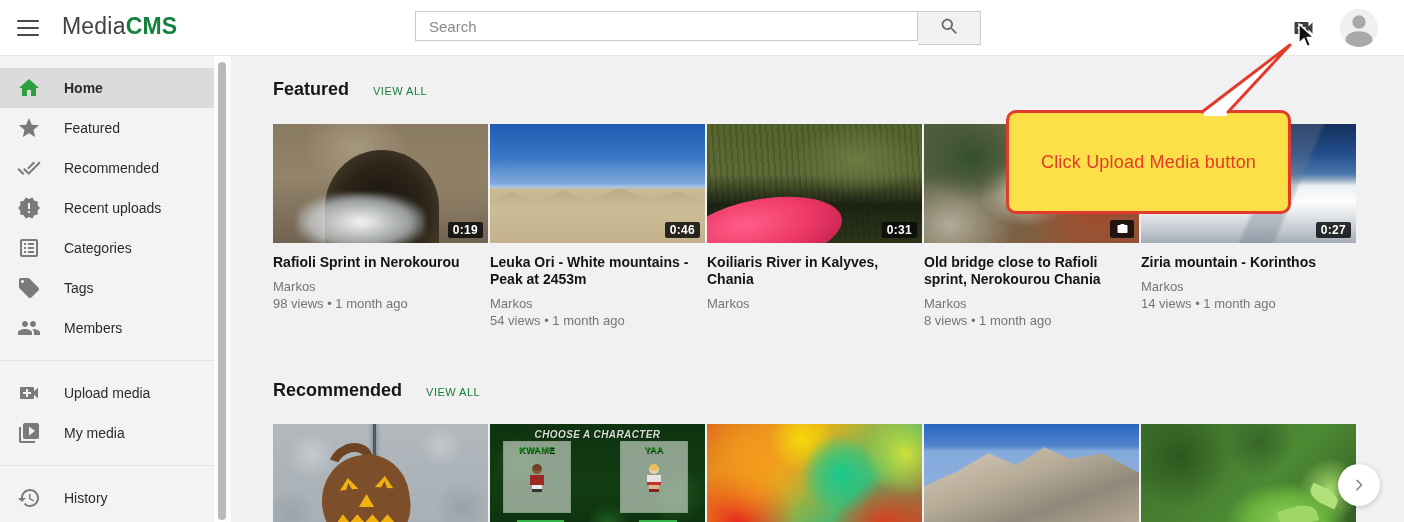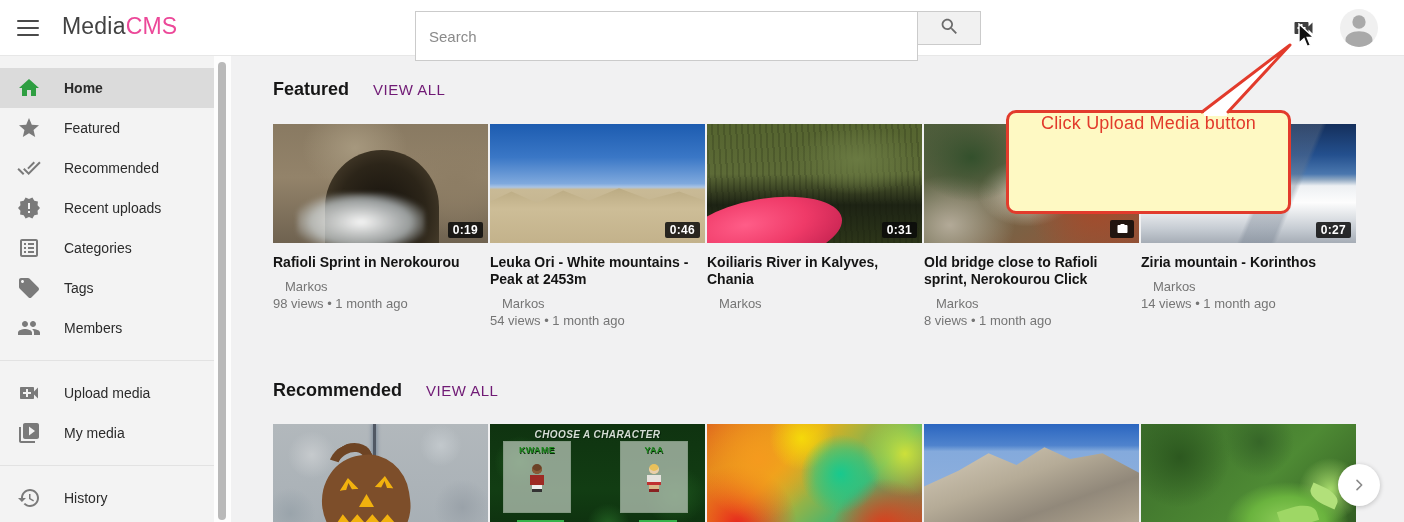--- a/index.html
+++ b/index.html
@@ -7,23 +7,23 @@
   body { font-family:"Liberation Sans", sans-serif; }
   #app { position:relative; width:1404px; height:522px; overflow:hidden; background:#f1f1f2; }
 
   
   .topbar { position:absolute; top:0; left:0; width:1404px; height:56px; background:#fff;
             border-bottom:1px solid #e7e7e7; z-index:5; }
   .menu-btn { position:absolute; left:14px; top:15px; width:28px; height:26px; display:flex;
               flex-direction:column; justify-content:center; gap:4.5px; padding:0 3px; cursor:pointer; }
   .menu-btn span { display:block; height:2.6px; background:#4a4a4a; border-radius:1px; }
   .logo { position:absolute; left:62px; top:13px; font-size:23px; color:#424242; letter-spacing:.2px; }
-  .logo b { font-weight:400; color:#ec4899; }
+  .logo b { font-weight:700; color:#15803d; }
   .search-wrap { position:absolute; left:415px; top:11px; display:flex; height:34px; }
-  .search-input { width:503px; height:50px; border:1px solid #cbcbcb; background:#fff; padding:0 13px;
+  .search-input { width:503px; height:30px; border:1px solid #cbcbcb; background:#fff; padding:0 13px;
                   font-size:15px; color:#333; outline:none; font-family:inherit; }
   .search-input::placeholder { color:#8a8a8a; }
   .search-btn { width:63px; height:34px; border:1px solid #cbcbcb; border-left:none; background:#f1f1f1;
                 display:flex; align-items:center; justify-content:center; cursor:pointer; }
   .upload-btn { position:absolute; left:1290px; top:16px; width:28px; height:24px; cursor:pointer; }
   .avatar { position:absolute; left:1340px; top:9px; width:38px; height:38px; border-radius:50%;
             background:#f0f0f0; overflow:hidden; cursor:pointer; }
 
   
   .sidebar { position:absolute; top:56px; left:0; width:214px; height:466px; background:#f3f3f3; padding-top:12px; }
@@ -34,28 +34,28 @@
   .nav-divider { height:1px; background:#e2e2e2; margin:12px 0; }
   .scroll-track { position:absolute; top:56px; left:214px; width:17px; height:466px; background:#fdfdfd; }
   .scroll-thumb { position:absolute; top:62px; left:218px; width:8px; height:458px; background:#b9b9b9;
                   border-radius:4px; z-index:3; cursor:grab; }
 
   
   .section-head { position:absolute; display:flex; align-items:baseline; gap:24px; }
   .section-head.h1 { left:273px; top:79px; }
   .section-head.h2 { left:273px; top:380px; }
   .section-title { font-size:18px; font-weight:700; color:#161616; }
-  .view-all { font-size:15px; color:#701a75; letter-spacing:.5px; cursor:pointer; }
+  .view-all { font-size:11px; color:#15803d; letter-spacing:.5px; cursor:pointer; }
 
   .card-row { position:absolute; left:273px; display:flex; gap:2px; }
   .row1 { top:124px; } .row2 { top:424px; }
   .card { width:215px; }
   .thumb { position:relative; width:215px; height:119px; overflow:hidden; cursor:pointer; }
   .title { margin-top:11px; font-size:14px; font-weight:700; color:#141414; line-height:17px; cursor:pointer; }
-  .author { margin-top:7px; cursor:pointer;margin-left:12px; }
+  .author { margin-top:7px; cursor:pointer; }
   .meta { font-size:13px; color:#757575; line-height:17px; }
   .dur { position:absolute; right:5px; bottom:5px; background:rgba(10,10,10,.84); color:#fff; font-size:12px;
          font-weight:700; padding:1px 5px; border-radius:2px; letter-spacing:.3px; }
   .cam-badge { position:absolute; right:5px; bottom:5px; width:24px; height:18px; background:rgba(10,10,10,.84);
                border-radius:2px; display:flex; align-items:center; justify-content:center; }
 
   
   .t-rafioli { background:
       radial-gradient(ellipse 70px 55px at 38% 20%, #a6987e 0%, transparent 75%),
       radial-gradient(ellipse 80px 70px at 85% 50%, #8d7d64 0%, transparent 75%),
@@ -146,23 +146,23 @@
       radial-gradient(ellipse 85px 55px at 68% 82%, #8fce5a 0%, #6ab33e 45%, transparent 72%),
       radial-gradient(circle 45px at 88% 55%, #a5d96a 0%, transparent 70%),
       radial-gradient(circle 70px at 18% 28%, #2c581f 0%, transparent 72%),
       radial-gradient(circle 50px at 55% 15%, #366628 0%, transparent 70%),
       linear-gradient(135deg,#3a6b2a 0%, #4e8a34 55%, #2e5620 100%); }
   .lf-leaf { position:absolute; background:#9ed765; border-radius:0 60% 0 60%; }
   .lf-1 { width:38px; height:20px; left:138px; top:82px; transform:rotate(-18deg); }
   .lf-2 { width:30px; height:16px; left:168px; top:64px; transform:rotate(24deg); background:#b2e07a; }
 
   
-  .callout { position:absolute; left:1006px; top:110px; width:285px; height:104px; background:#fef9c3;
+  .callout { position:absolute; left:1006px; top:110px; width:285px; height:104px; background:#fde047;
              border:3px solid #e23b2c; border-radius:10px; z-index:10;
-             display:flex; align-items:flex-start; justify-content:center; }
+             display:flex; align-items:center; justify-content:center; }
   .callout-text { color:#e23b2c; font-size:18px; letter-spacing:.2px; }
   .tail-svg { position:absolute; left:1195px; top:38px; z-index:11; pointer-events:none; }
   .cursor-svg { position:absolute; left:1297px; top:23px; z-index:12; pointer-events:none; }
 
   
   .next-btn { position:absolute; left:1338px; top:464px; width:42px; height:42px; border-radius:50%;
               background:#fff; box-shadow:0 1px 5px rgba(0,0,0,.22); z-index:4; cursor:pointer;
               display:flex; align-items:center; justify-content:center; }
 </style>
 </head>
@@ -314,21 +314,21 @@
     </div>
 
     <div class="card">
       <div class="thumb t-bridge">
         <span class="cam-badge">
           <svg width="13" height="12" viewBox="0 0 24 24" fill="#fff">
               <path d="M12 15.2a3.2 3.2 0 100-6.4 3.2 3.2 0 000 6.4zM9 2L7.17 4H4c-1.1 0-2 .9-2 2v12c0 1.1.9 2 2 2h16c1.1 0 2-.9 2-2V6c0-1.1-.9-2-2-2h-3.17L15 2H9z"></path>
             </svg>
         </span>
       </div>
-      <div class="title">Old bridge close to Rafioli sprint, Nerokourou Click</div>
+      <div class="title">Old bridge close to Rafioli sprint, Nerokourou Chania</div>
       <div class="meta author">Markos</div>
       <div class="meta">8 views • 1 month ago</div>
     </div>
 
     <div class="card">
       <div class="thumb t-ziria">
         <span class="dur">0:27</span>
       </div>
       <div class="title">Ziria mountain - Korinthos</div>
       <div class="meta author">Markos</div>

